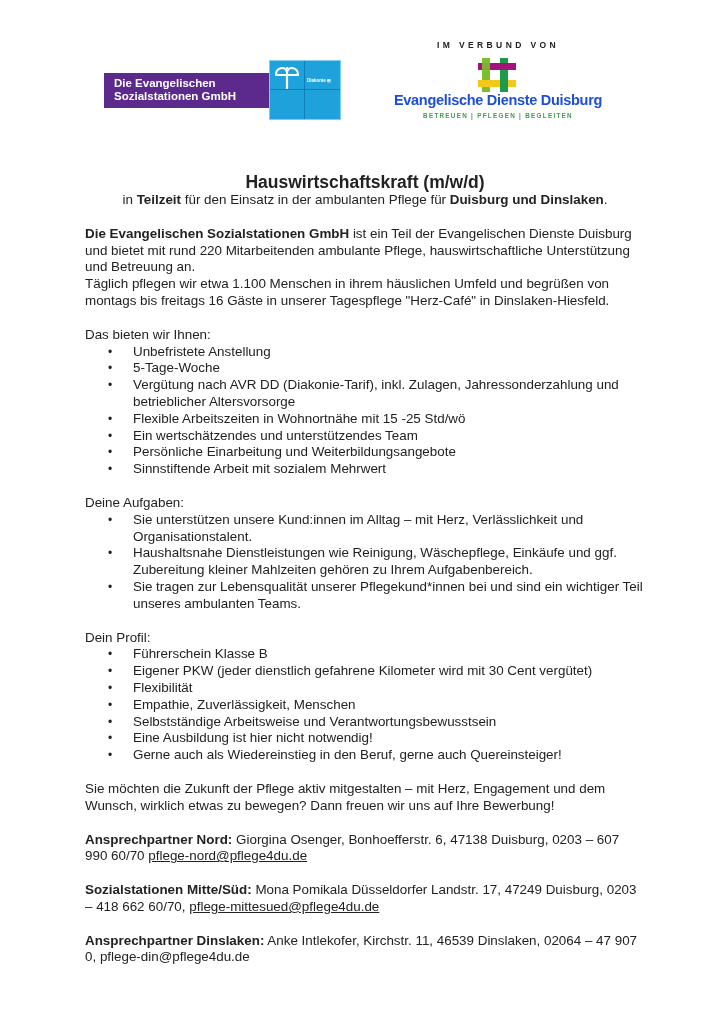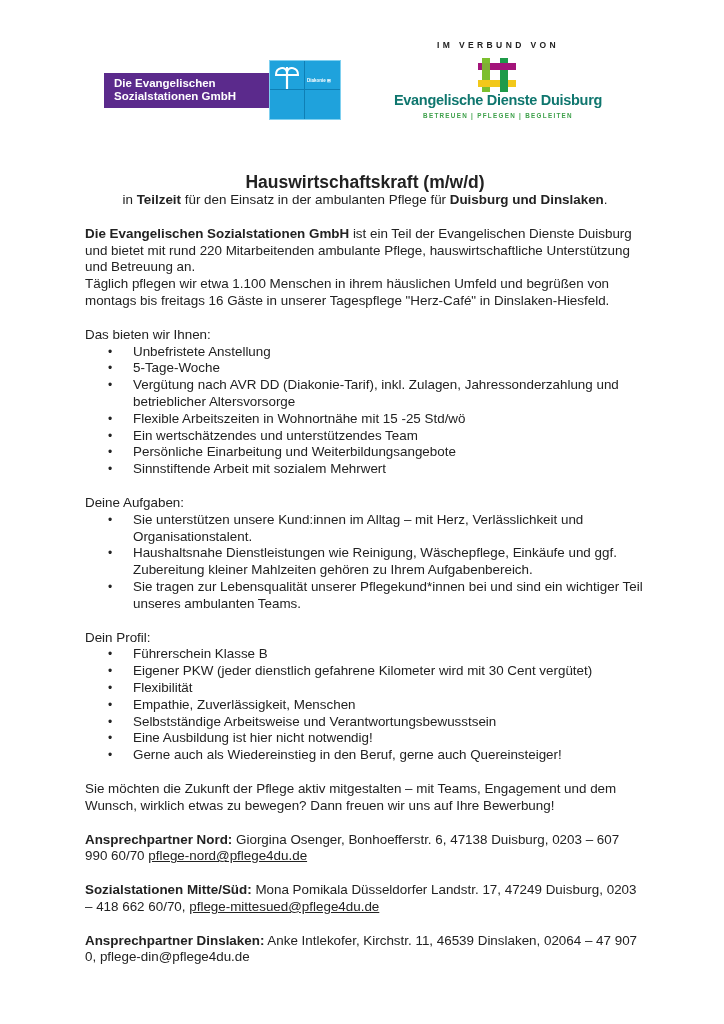--- a/index.html
+++ b/index.html
@@ -32,21 +32,21 @@
   }
 
   .logo-right { position: absolute; left: 372px; top: 40px; width: 252px; height: 82px; }
   .verbund {
     position: absolute; left: 0; width: 100%; top: 0; text-align: center;
     font-size: 8.5px; font-weight: bold; letter-spacing: 3.4px; color: #222;
   }
   .hash { position: absolute; left: 104px; top: 16px; width: 42px; height: 36px; }
   .edd-name {
     position: absolute; left: 0; top: 52px; width: 100%; text-align: center;
-    font-size: 14.5px; font-weight: bold; color: #0f766e; letter-spacing: -0.3px;
+    font-size: 14.5px; font-weight: bold; color: #1d4ed8; letter-spacing: -0.3px;
   }
   .edd-tag {
     position: absolute; left: 0; top: 72px; width: 100%; text-align: center;
     font-size: 6.3px; font-weight: bold; color: #3da04a; letter-spacing: 1.3px;
   }
 
   
   .content { position: absolute; left: 85px; top: 172px; width: 560px; font-size: 13.4px; line-height: 16.8px; color: #222; }
   .title { text-align: center; font-size: 17.5px; font-weight: bold; line-height: 20px; }
   .subtitle { text-align: center; margin-top: 0; }
@@ -124,21 +124,21 @@
   <ul>
       <li>Führerschein Klasse B</li>
       <li>Eigener PKW (jeder dienstlich gefahrene Kilometer wird mit 30 Cent vergütet)</li>
       <li>Flexibilität</li>
       <li>Empathie, Zuverlässigkeit, Menschen</li>
       <li>Selbstständige Arbeitsweise und Verantwortungsbewusstsein</li>
       <li>Eine Ausbildung ist hier nicht notwendig!</li>
       <li>Gerne auch als Wiedereinstieg in den Beruf, gerne auch Quereinsteiger!</li>
     </ul>
 
-  <div class="p">Sie möchten die Zukunft der Pflege aktiv mitgestalten – mit Teams, Engagement und dem Wunsch, wirklich etwas zu bewegen? Dann freuen wir uns auf Ihre Bewerbung!</div>
+  <div class="p">Sie möchten die Zukunft der Pflege aktiv mitgestalten – mit Herz, Engagement und dem Wunsch, wirklich etwas zu bewegen? Dann freuen wir uns auf Ihre Bewerbung!</div>
 
   <div class="p">
     <b>Ansprechpartner Nord:</b><span> Giorgina Osenger, Bonhoefferstr. 6, 47138 Duisburg, 0203 – 607 990 60/70  </span><span class="link">pflege-nord@pflege4du.de</span>
   </div>
   <div class="p">
     <b>Sozialstationen Mitte/Süd:</b><span> Mona Pomikala Düsseldorfer Landstr. 17, 47249 Duisburg, 0203 – 418 662 60/70, </span><span class="link">pflege-mittesued@pflege4du.de</span>
   </div>
   <div class="p">
     <b>Ansprechpartner Dinslaken:</b><span> Anke Intlekofer, Kirchstr. 11, 46539 Dinslaken, 02064 – 47 907 0, </span><span>pflege-din@pflege4du.de</span>
   </div>

